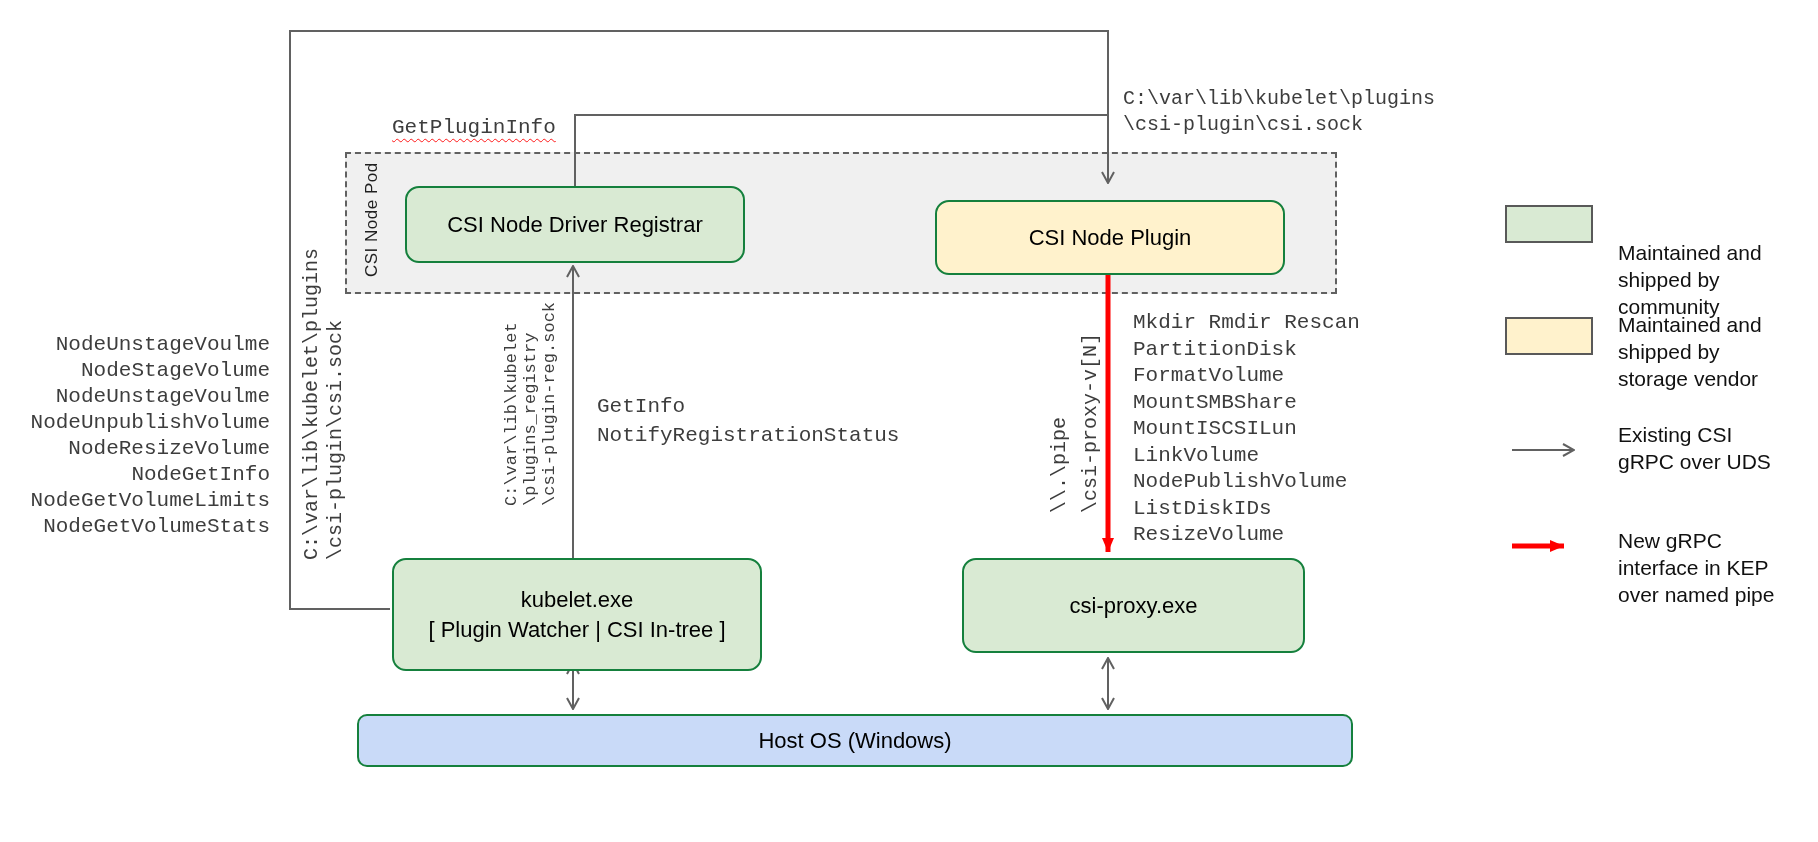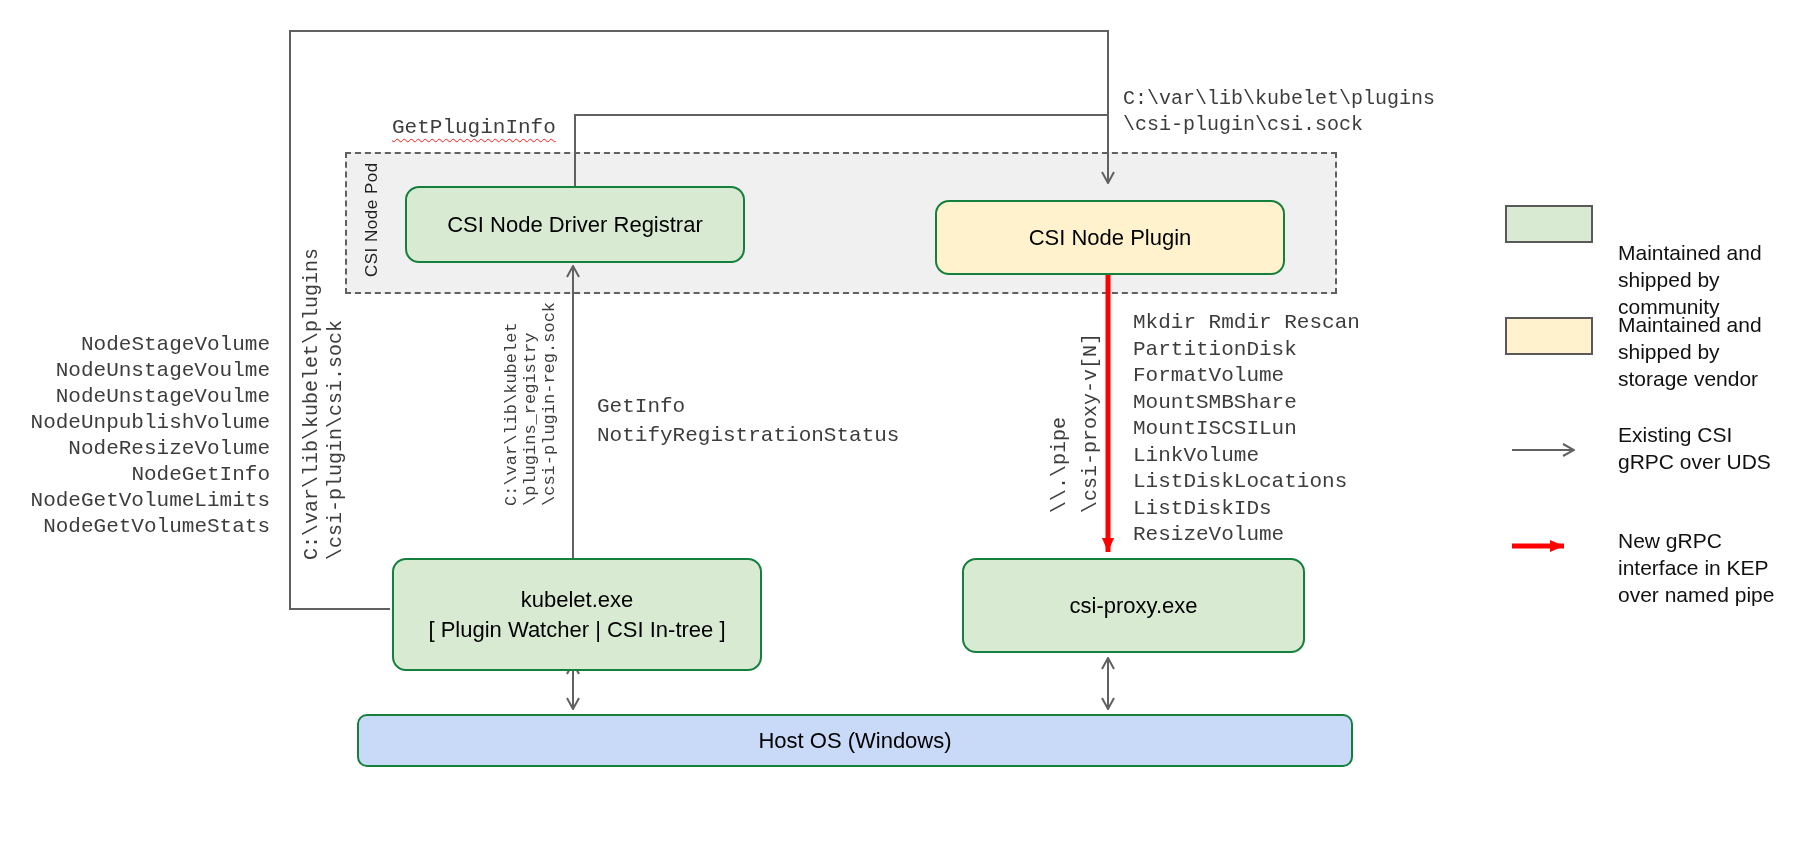--- a/index.html
+++ b/index.html
@@ -163,38 +163,38 @@
       <div>\\.\pipe</div>
       <div>\csi-proxy-v[N]</div>
     </div>
 
   <div class="hlabel mono reg-calls">
       <div>GetInfo</div>
       <div>NotifyRegistrationStatus</div>
     </div>
 
   <div class="hlabel mono kubelet-calls">
+      <div>NodeUnstageVoulme</div>
       <div>NodeStageVolume</div>
-      <div>NodeUnstageVoulme</div>
       <div>NodeUnstageVoulme</div>
       <div>NodeUnpublishVolume</div>
       <div>NodeResizeVolume</div>
       <div>NodeGetInfo</div>
       <div>NodeGetVolumeLimits</div>
       <div>NodeGetVolumeStats</div>
     </div>
 
   <div class="hlabel mono proxy-calls">
       <div>Mkdir Rmdir Rescan</div>
       <div>PartitionDisk</div>
       <div>FormatVolume</div>
       <div>MountSMBShare</div>
       <div>MountISCSILun</div>
       <div>LinkVolume</div>
-      <div>ListDiskLocations</div>
+      <div>NodePublishVolume</div>
       <div>ListDiskIDs</div>
       <div>ResizeVolume</div>
     </div>
 
   <div class="legend-swatch green" style="left:1505px;top:205px;"></div>
   <div class="legend-label" style="top:199px;margin-top:40px;">Maintained and shipped by community</div>
 
   <div class="legend-swatch yellow" style="left:1505px;top:317px;"></div>
   <div class="legend-label" style="top:311px;">Maintained and shipped by storage vendor</div>
 

